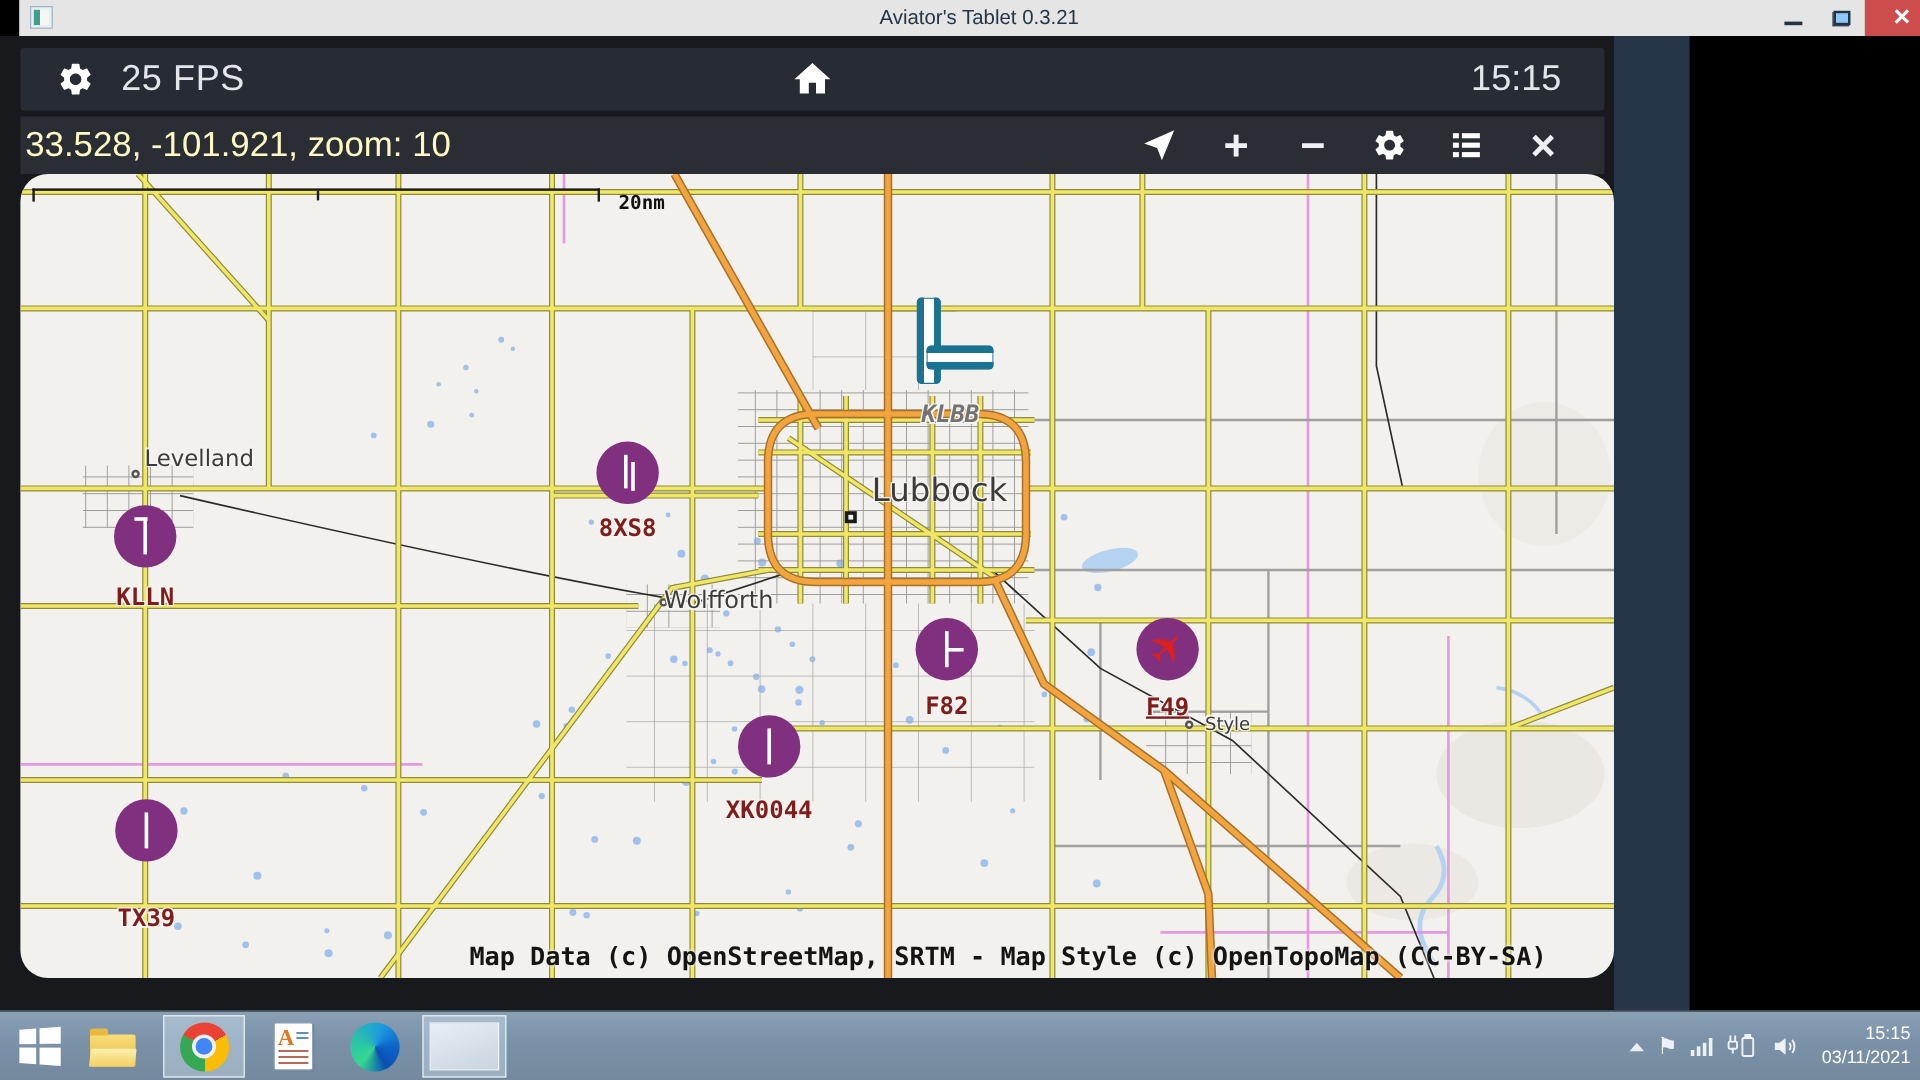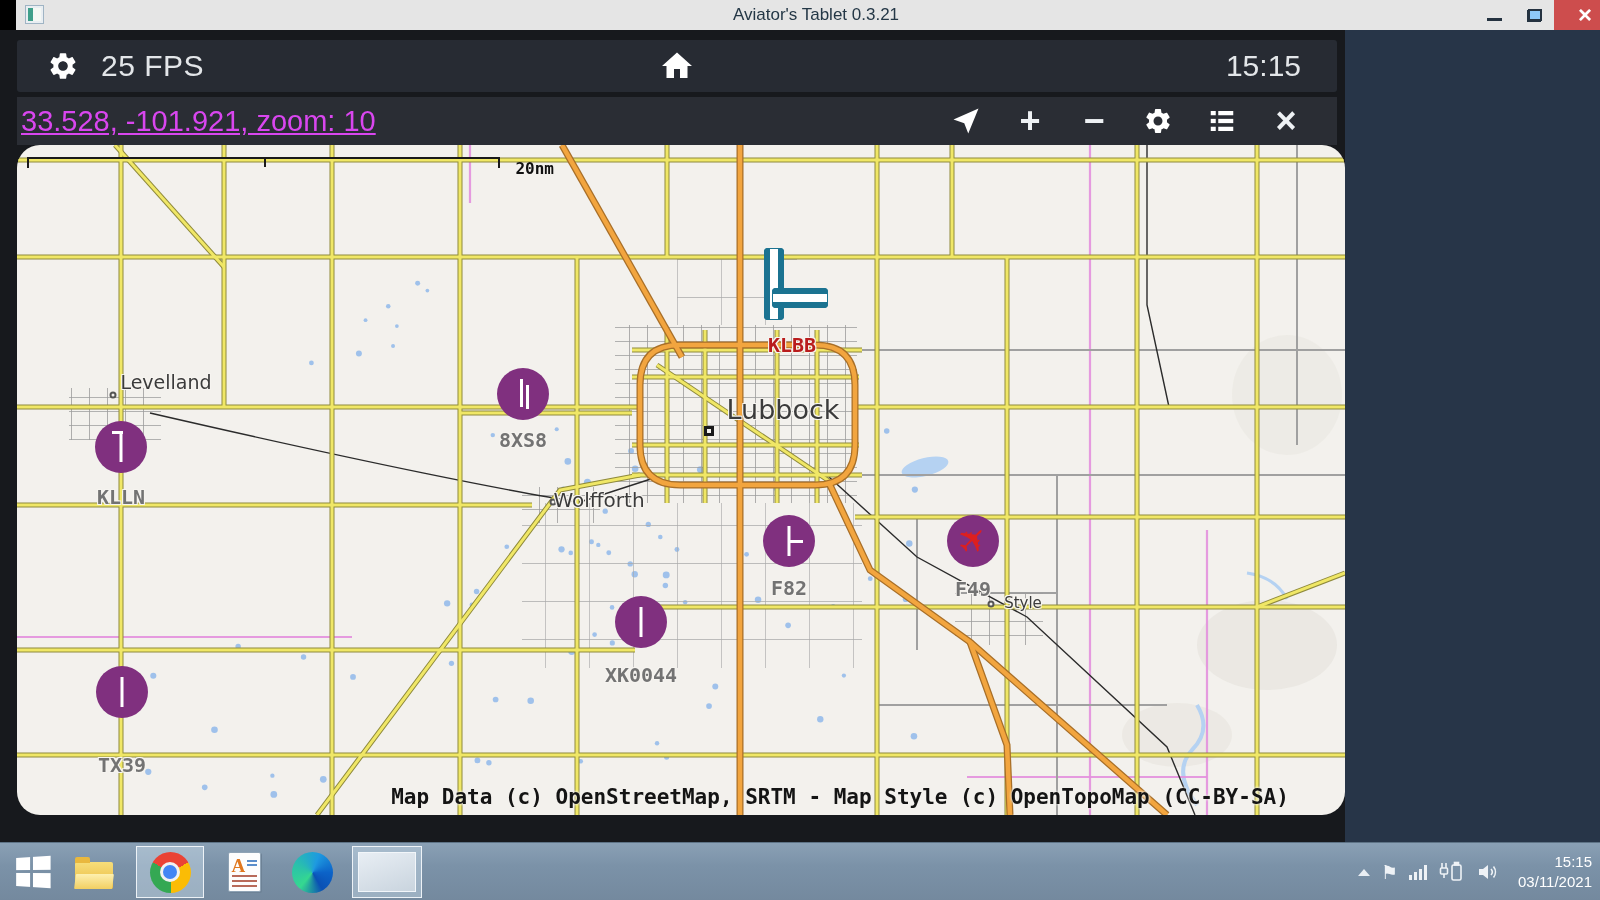--- a/index.html
+++ b/index.html
@@ -16,35 +16,35 @@
   .tb-title { width:100%; text-align:center; font-size:17px; color:#243746; }
   .tb-controls { position:absolute; right:0; top:0; height:30px; display:flex; }
   .tb-btn { width:40px; height:30px; display:flex; align-items:center; justify-content:center; }
   .tb-min-glyph { width:15px; height:3px; background:#243240; margin-top:8px; }
   .tb-restore-glyph { position:relative; width:13px; height:11px; }
   .tb-restore-glyph::before { content:""; position:absolute; right:0; top:0; width:10px; height:8px; border:2px solid #243240; }
   .tb-restore-glyph::after  { content:""; position:absolute; left:0; bottom:0; width:10px; height:8px; border:2px solid #243240; background:#8ec8f8; }
   .tb-close { width:62px; background:#cd4d4d; color:#fff; font-size:24px; font-weight:bold; }
 
   
-  .app { position:absolute; left:0; top:30px; width:1600px; height:812px; background:#273548; }
+  .app { position:absolute; left:0; top:30px; width:1408px; height:812px; background:#273548; }
   .left-panel { position:absolute; left:0; top:0; width:1345px; height:812px; background:#17191d; }
 
   .topbar { position:absolute; left:17px; top:10px; width:1320px; height:52px;
             background:#272b33; border-radius:3px; display:flex; align-items:center;
             color:#e3e6e9; }
   .topbar .gear-btn { margin-left:26px; width:40px; height:40px; display:flex; align-items:center; justify-content:center; }
   .fps { margin-left:18px; font-size:30px; letter-spacing:.5px; }
   .home-btn { position:absolute; left:50%; transform:translateX(-50%); width:48px; height:44px;
               display:flex; align-items:center; justify-content:center; }
   .topclock { position:absolute; right:36px; font-size:30px; }
 
   .map-toolbar { position:absolute; left:17px; top:67px; width:1320px; height:48px;
                  background:#2a2d34; display:flex; align-items:center; color:#dcdfe3; }
-  .coords { margin-left:4px; font-size:29px; color:#d946ef;text-decoration:underline; }
+  .coords { margin-left:4px; font-size:29px; color:#fef9c3; }
   .mtb-icons { position:absolute; right:30px; display:flex; gap:22px; align-items:center; }
   .mtb-btn { width:42px; height:42px; display:flex; align-items:center; justify-content:center;
              color:#eef1f4; font-size:36px; font-weight:bold; line-height:1; }
 
   
   .map-wrap { position:absolute; left:17px; top:115px; width:1328px; height:670px;
               background:#f3f1ed; overflow:hidden;border-radius:23px; }
   .map-svg { position:absolute; left:0; top:0; width:100%; height:100%; }
 
   .town { position:absolute; transform:translate(-50%,-50%); color:#3b3b3b;
@@ -65,21 +65,21 @@
   .runway-cross .glyph::before { content:""; left:50%; top:50%; width:3px; height:30px; transform:translate(-50%,-50%); }
   .runway-cross .glyph::after  { content:""; left:52%; top:25px; width:13px; height:3px; }
   .plane .glyph::before { content:"\2708"; left:50%; top:50%; transform:translate(-50%,-52%) rotate(-45deg);
                           background:none; color:#dd1f1f; font-size:36px; line-height:1; }
   .airport-diagram .glyph { width:72px; height:74px; background:transparent; border-radius:0; }
   .airport-diagram .glyph::before { content:""; left:8px; top:0; width:20px; height:72px; border-radius:4px;
       background:linear-gradient(90deg,#1b7391 0 6px,#fff 6px 14px,#1b7391 14px); box-shadow:0 0 0 1px #1b7391 inset; }
   .airport-diagram .glyph::after { content:""; left:16px; top:40px; width:56px; height:20px; border-radius:4px;
       background:linear-gradient(180deg,#1b7391 0 6px,#fff 6px 14px,#1b7391 14px); box-shadow:0 0 0 1px #1b7391 inset; }
   .marker-label { position:absolute; left:0; transform:translateX(-50%); white-space:nowrap;
-                  font:bold 20px "DejaVu Sans Mono", monospace; color:#737373;
+                  font:bold 20px "DejaVu Sans Mono", monospace; color:#7f1d1d;
                   text-shadow:-1px -1px 0 #f6f4f0,1px -1px 0 #f6f4f0,-1px 1px 0 #f6f4f0,1px 1px 0 #f6f4f0; }
 
   .scalebar { position:absolute; left:10px; top:12px; width:473px; height:11px;
               border-top:2px solid #1a1a1a; border-left:2px solid #1a1a1a; border-right:2px solid #1a1a1a; }
   .scalebar-mid { position:absolute; left:50%; top:0; width:2px; height:8px; background:#1a1a1a; }
   .scalebar-label { position:absolute; right:-56px; top:0px; font:bold 16px "DejaVu Sans Mono", monospace; color:#111; }
 
   .attribution { position:absolute; bottom:6px; left:823px; transform:translateX(-50%);
                  font:bold 21px "DejaVu Sans Mono", monospace; color:#141414; white-space:nowrap;
                  text-shadow:0 0 3px #f3f1ed,0 0 3px #f3f1ed; }
@@ -415,41 +415,41 @@
         </svg>
 
         <div class="scalebar">
           <div class="scalebar-mid"></div>
           <div class="scalebar-label">20nm</div>
         </div>
 
         <div id="overlayRoot">
   <div class="marker airport-diagram" style="left: 775px; top: 140px;">
     <div class="glyph"></div>
-    <div class="marker-label" style="top: 48px; color: #b91c1c;">KLBB</div>
+    <div class="marker-label" style="top: 48px; color: #737373; font-style: italic;">KLBB</div>
   </div>
 
   <div class="marker runway-double" style="left: 506px; top: 249px;">
     <div class="glyph"></div>
     <div class="marker-label" style="top: 34px;">8XS8</div>
   </div>
 
   <div class="marker runway-single-t" style="left: 104px; top: 302px;">
     <div class="glyph"></div>
     <div class="marker-label" style="top: 38px; text-align: center;">KLLN</div>
   </div>
 
   <div class="marker runway-cross" style="left: 772px; top: 396px;">
     <div class="glyph"></div>
     <div class="marker-label" style="top: 35px;">F82</div>
   </div>
 
   <div class="marker plane" style="left: 956px; top: 396px;">
     <div class="glyph"></div>
-    <div class="marker-label" style="top: 36px;">F49</div>
+    <div class="marker-label" style="top: 36px; text-decoration: underline;">F49</div>
   </div>
 
   <div class="marker runway-single" style="left: 624px; top: 477px;">
     <div class="glyph"></div>
     <div class="marker-label" style="top: 41px;">XK0044</div>
   </div>
 
   <div class="marker runway-single" style="left: 105px; top: 547px;">
     <div class="glyph"></div>
     <div class="marker-label" style="top: 61px;">TX39</div>

